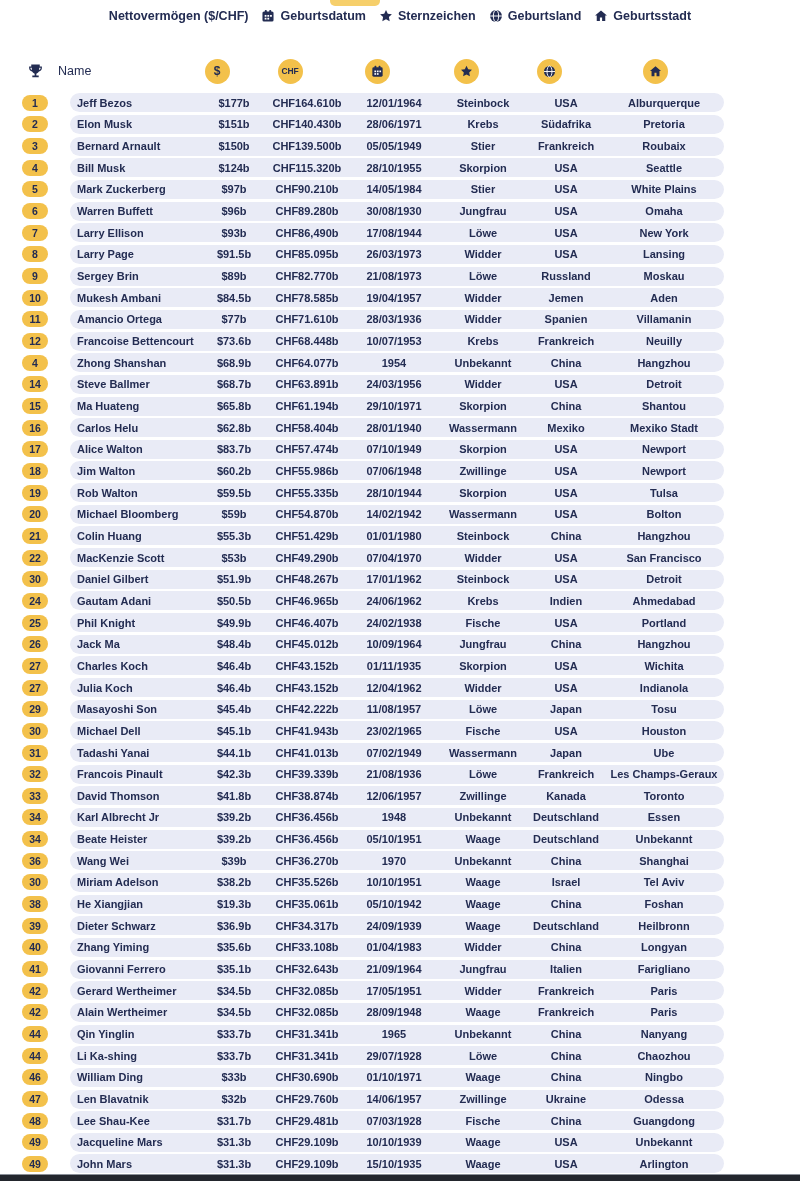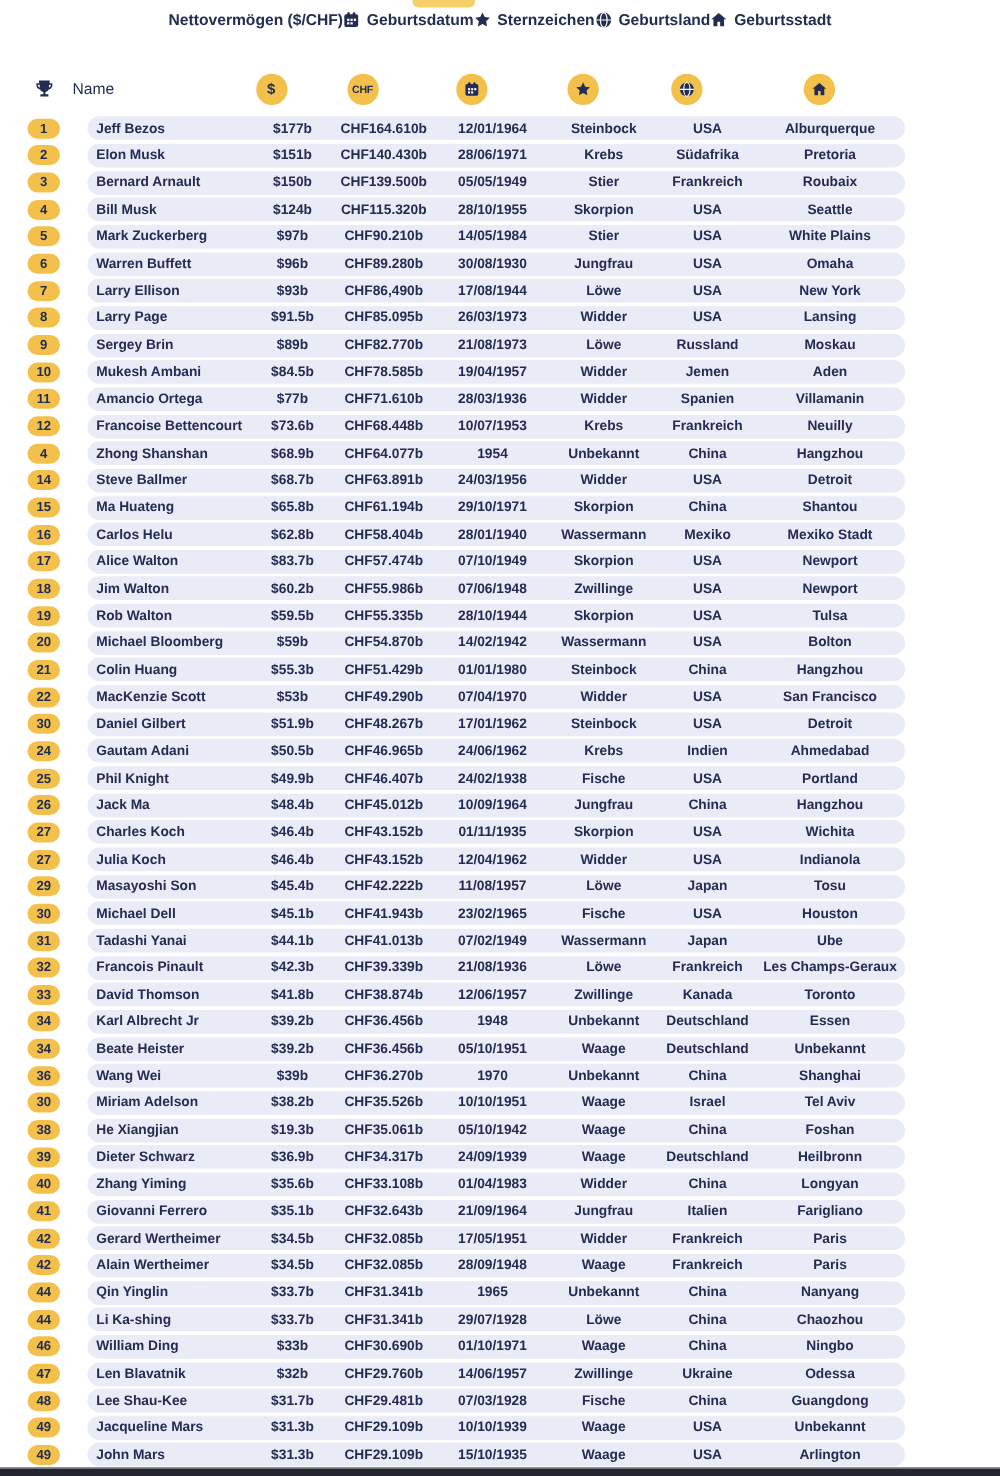--- a/index.html
+++ b/index.html
@@ -5,21 +5,21 @@
   html,body{margin:0;padding:0;background:#fff;}
   .page{position:relative;width:800px;height:1181px;background:#ffffff;overflow:hidden;
         font-family:"Liberation Sans",sans-serif;color:#232C52;}
 
   
   .top-badge{position:absolute;left:330px;top:0;width:50px;height:6px;
              background:#F6CF6B;border-radius:0 0 5px 5px;}
 
   
   .legend{position:absolute;left:0;top:9px;width:100%;display:flex;justify-content:center;
-          align-items:center;font-size:12.5px;font-weight:700;color:#232C52;}
+          align-items:center;gap:13px;font-size:12.5px;font-weight:700;color:#232C52;}
   .legend-item{display:flex;align-items:center;gap:5px;}
   .legend .icon{display:flex;}
   .legend .icon svg{width:14px;height:14px;display:block;}
 
   
   .thead{position:absolute;top:57px;left:22px;width:702px;height:28px;display:flex;align-items:center;}
   .rank-col{width:26px;display:flex;justify-content:center;}
   .rank-col svg{width:17px;height:17px;}
   .head-grid{margin-left:5px;flex:1;display:grid;
              grid-template-columns:134px 60px 86px 88px 90px 76px 1fr;align-items:center;}

